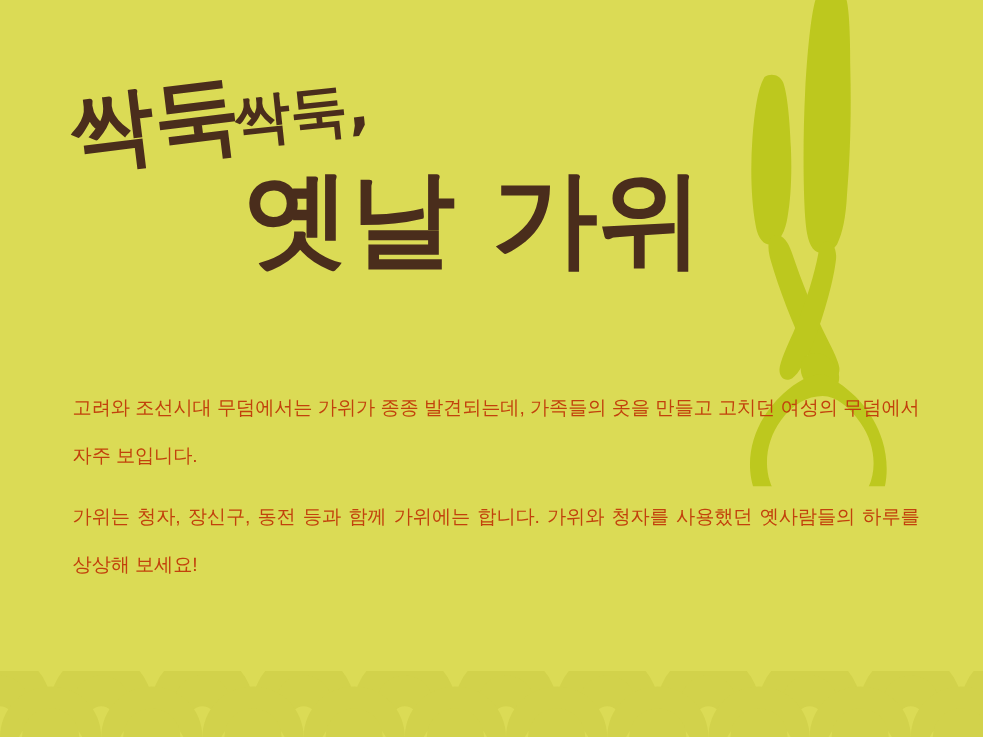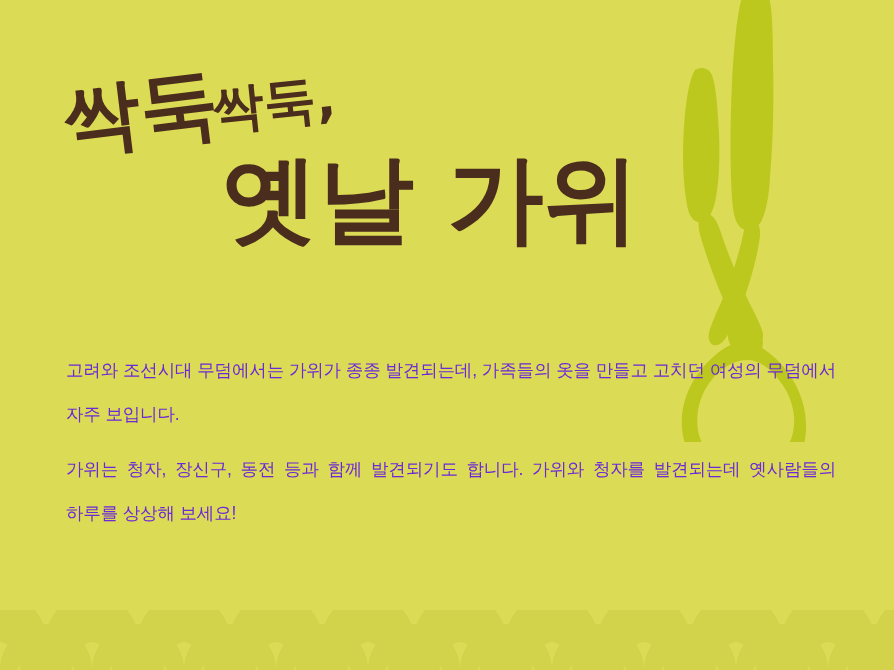--- a/index.html
+++ b/index.html
@@ -69,21 +69,21 @@
   
   #body-copy {
     position: absolute;
     left: 66px;
     top: 348px;
     width: 770px;
     z-index: 4;
   }
   .paragraph {
     margin: 0 0 11px 0;
-    color: #6d28d9;
+    color: #c2410c;
     font-size: 17.5px;
     line-height: 44px;
     letter-spacing: -0.15px;
     text-align: justify;
     text-justify: inter-character;
     word-break: keep-all;
   }
   .paragraph:last-child {
     margin-bottom: 0;
   }
@@ -164,16 +164,16 @@
   <div id="title-block">
     <svg id="title-svg" viewBox="0 0 700 270">
       <text class="title-text" x="66" y="148" font-size="78" transform="rotate(-7 66 148)">싹둑</text>
       <text class="title-text" x="214" y="128" font-size="52" transform="rotate(-6 214 128)">싹둑,</text>
       <text class="title-text" x="222" y="232" font-size="96">옛날 가위</text>
     </svg>
   </div>
 
   <div id="body-copy">
     <p class="paragraph">고려와 조선시대 무덤에서는 가위가 종종 발견되는데, 가족들의 옷을 만들고 고치던 여성의 무덤에서 자주 보입니다.</p>
-    <p class="paragraph">가위는 청자, 장신구, 동전 등과 함께 발견되기도 합니다. 가위와 청자를 발견되는데 옛사람들의 하루를 상상해 보세요!</p>
+    <p class="paragraph">가위는 청자, 장신구, 동전 등과 함께 가위에는 합니다. 가위와 청자를 사용했던 옛사람들의 하루를 상상해 보세요!</p>
   </div>
 
 </div>
 
 </body></html>

